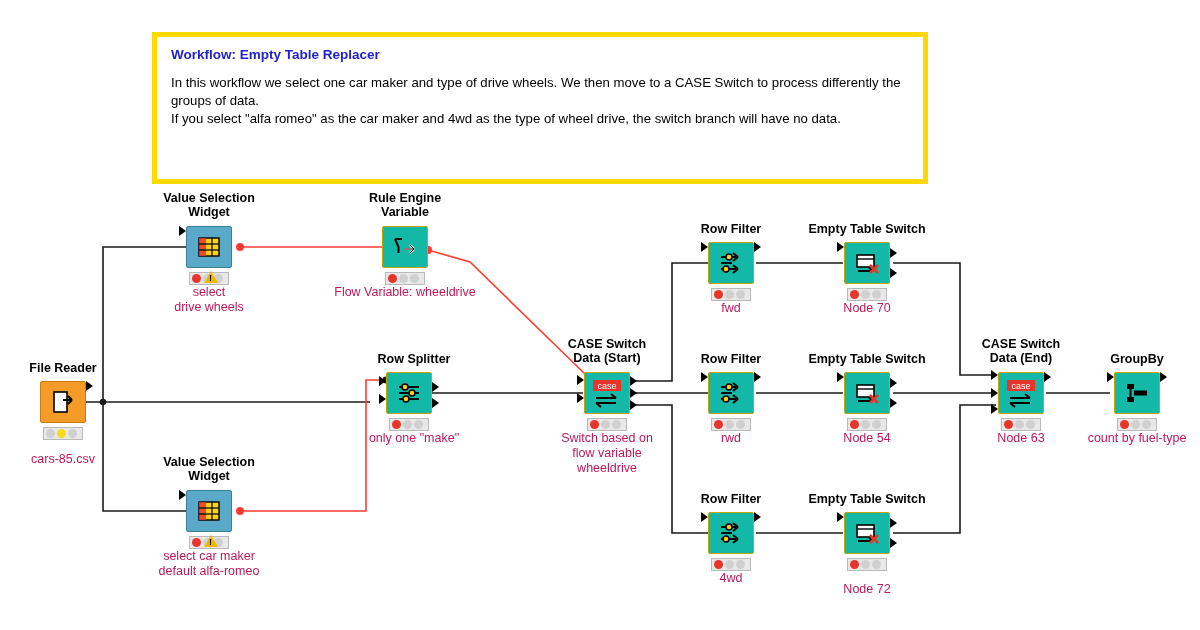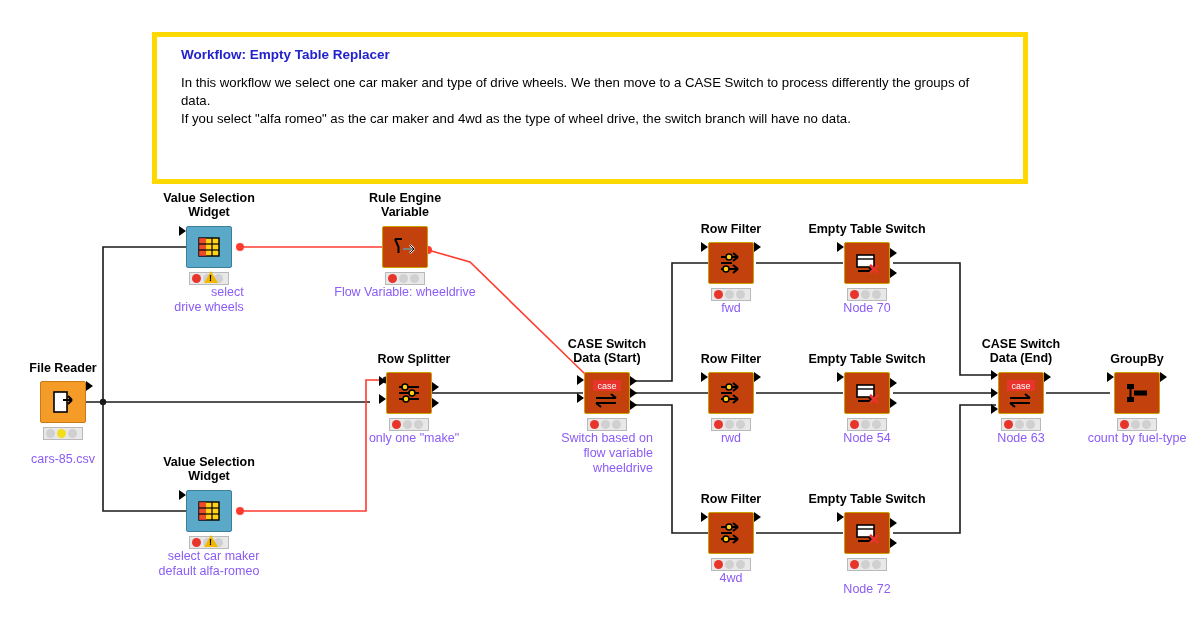--- a/index.html
+++ b/index.html
@@ -5,48 +5,48 @@
   html, body { margin:0; padding:0; }
   body {
     width:1200px; height:630px; background:#ffffff;
     font-family:"Liberation Sans", sans-serif;
     overflow:hidden; position:relative;
   }
   #canvas { position:absolute; left:0; top:0; width:1200px; height:630px; }
 
   
   .annotation {
-    position:absolute; left:152px; top:32px; width:876px; height:152px;
+    position:absolute; left:152px; top:32px; width:776px; height:152px;
     background:#ffffff; border:5px solid #FFD800; box-sizing:border-box;
-    padding:10px 24px;
+    padding:10px 14px;
   }
   .annotation .atitle {
     color:#2222cc; font-weight:bold; font-size:13.5px; margin-bottom:12px;
   }
   .annotation .abody {
     color:#000; font-size:13.2px; line-height:1.38;
   }
 
   
   .node { position:absolute; }
   .node .nlabel {
     position:absolute; left:50%; transform:translateX(-50%);
     text-align:center; font-size:12.5px; font-weight:bold; color:#000;
     white-space:nowrap; line-height:1.18;
   }
   .node .nlabel.above { bottom:100%; margin-bottom:5px; }
   .node .nsub {
     position:absolute; left:50%; transform:translateX(-50%);
-    top:100%; margin-top:2px; text-align:right;
-    font-size:12.5px; color:#8b5cf6; white-space:nowrap; line-height:1.2;
+    top:100%; margin-top:2px; text-align:center;
+    font-size:12.5px; color:#be185d; white-space:nowrap; line-height:1.2;
   }
   .icon-box {
     position:absolute; left:0; top:0; width:46px; height:42px;
     border:1px solid #c8a200; box-sizing:border-box;
-    background:#c2410c; border-radius:2px;
+    background:#14b8a6; border-radius:2px;
     display:flex; align-items:center; justify-content:center;
   }
   .icon-box.orange { background:#F59B28; border-color:#c87a14; }
   .icon-box.blue   { background:#5AA9C8; border-color:#3d7f99; }
   .icon-box svg { display:block; }
 
   
   .port {
     position:absolute; width:0; height:0;
     border-top:5px solid transparent; border-bottom:5px solid transparent;

